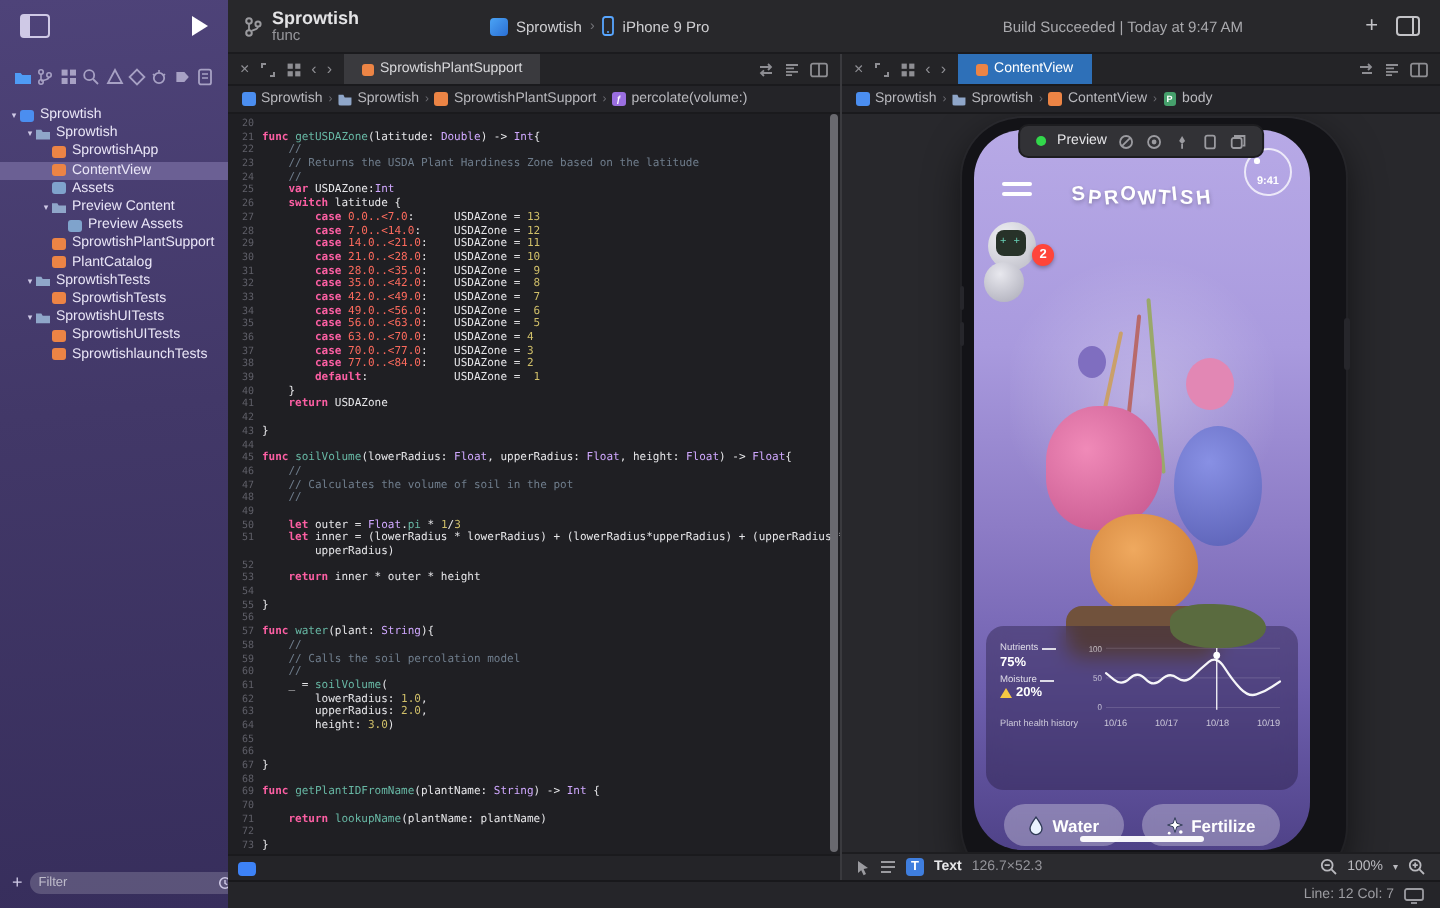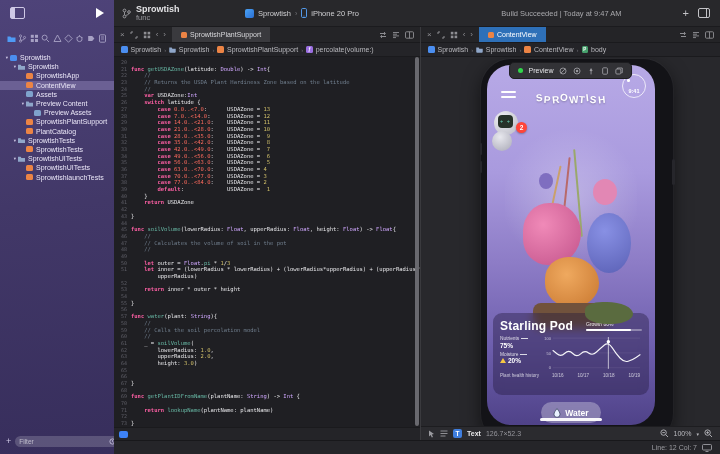--- a/index.html
+++ b/index.html
@@ -285,21 +285,21 @@
         </div>
       </div>
       <div class="scheme">
         <span class="badge-app"></span>
         <span>Sprowtish</span>
         <span class="chev">›</span>
         <svg width="6" height="10" viewBox="0 0 6 10">
             <rect x="0.5" y="0.5" width="5" height="9" rx="1.2" fill="none" stroke="#58a6ff" stroke-width="0.9"></rect>
             <circle cx="3" cy="8" r="0.5" fill="#58a6ff"></circle>
           </svg>
-        <span>iPhone 20 Pro</span>
+        <span>iPhone 9 Pro</span>
       </div>
       <div class="tb-right">
         <span class="tb-status">Build Succeeded | Today at 9:47 AM</span>
         <span class="tb-plus">+</span>
         <svg width="12" height="10" viewBox="0 0 12 10">
             <rect x="0.5" y="0.5" width="11" height="9" rx="1.5" fill="none" stroke="#c3c3c7" stroke-width="1"></rect>
             <path d="M8.5 0.5v9" stroke="#c3c3c7" stroke-width="1"></path>
           </svg>
       </div>
     </div>
@@ -695,29 +695,20 @@
               <span class="stem" style="left:66px;top:100px;height:64px;background:#caa06a;transform:rotate(12deg);"></span>
               <span class="blob" style="left:106px;top:114px;width:24px;height:26px;background:#e287b4;border-radius:50%;"></span>
               <span class="blob" style="left:52px;top:108px;width:14px;height:16px;background:#7f6ec0;border-radius:50%;"></span>
               <span class="blob" style="left:36px;top:138px;width:58px;height:62px;background:radial-gradient(circle at 35% 35%,#f08ab8,#c2528a);border-radius:48% 52% 55% 45%;"></span>
               <span class="blob" style="left:100px;top:148px;width:44px;height:60px;background:radial-gradient(circle at 40% 30%,#8890e4,#5a60b5);border-radius:50%;"></span>
               <span class="blob" style="left:58px;top:192px;width:54px;height:50px;background:radial-gradient(circle at 40% 35%,#efa95f,#c8772f);border-radius:45% 55% 50% 50%;"></span>
               <span class="blob" style="left:46px;top:238px;width:76px;height:26px;background:#71523c;border-radius:8px;"></span>
               <span class="blob" style="left:98px;top:237px;width:48px;height:22px;background:#5a6b3f;border-radius:40% 60% 50% 50%;z-index:6;"></span>
 
               <div class="card">
-                <div class="card-r1">
-                  <div class="card-title">Starling Pod</div>
-                  <div class="growth">
-                    <div class="growth-label">Growth 80%</div>
-                    <div class="growth-track">
-                        <div class="growth-fill" id="growthFill" style="width: 80%;"></div>
-                      </div>
-                  </div>
-                </div>
                 <div class="card-r2">
                   <div class="stats">
                     <div class="stat-label">
                         <span>Nutrients</span>
                         <span class="dash"></span>
                       </div>
                     <div class="stat-val">75%</div>
                     <div class="stat-label">
                         <span>Moisture</span>
                         <span class="dash"></span>
@@ -750,20 +741,28 @@
                 </div>
               </div>
 
               <div class="btn-row">
                 <span class="pill">
                   <svg width="8" height="10" viewBox="0 0 8 10">
                       <path d="M4 0.6C5.8 3 7 4.6 7 6.3A3 3 0 0 1 1 6.3C1 4.6 2.2 3 4 0.6z" fill="#eaf3ff" stroke="#2f3a56" stroke-width="0.7"></path>
                     </svg>
                   <span>Water</span>
                 </span>
+                <span class="pill">
+                  <svg width="9" height="10" viewBox="0 0 9 10">
+                      <path d="M4.5 0.8L5.4 3.6 8.2 4.5 5.4 5.4 4.5 8.2 3.6 5.4 0.8 4.5 3.6 3.6z" fill="#fff" stroke="#2f3a56" stroke-width="0.5"></path>
+                      <circle cx="7.4" cy="8" r="0.9" fill="#fff"></circle>
+                      <circle cx="1.6" cy="8.6" r="0.7" fill="#fff"></circle>
+                    </svg>
+                  <span>Fertilize</span>
+                </span>
               </div>
               <div class="home-bar"></div>
             </div>
           </div>
         </div>
 
         <div class="pv-footer">
           <span class="pv-ic">
               <svg width="7" height="8" viewBox="0 0 7 8">
                 <path d="M1 0.5l5 3.5-2.2.5L5 7l-1.2.6-1.2-2.5L1 6.5z" fill="#9b9ba0"></path>

